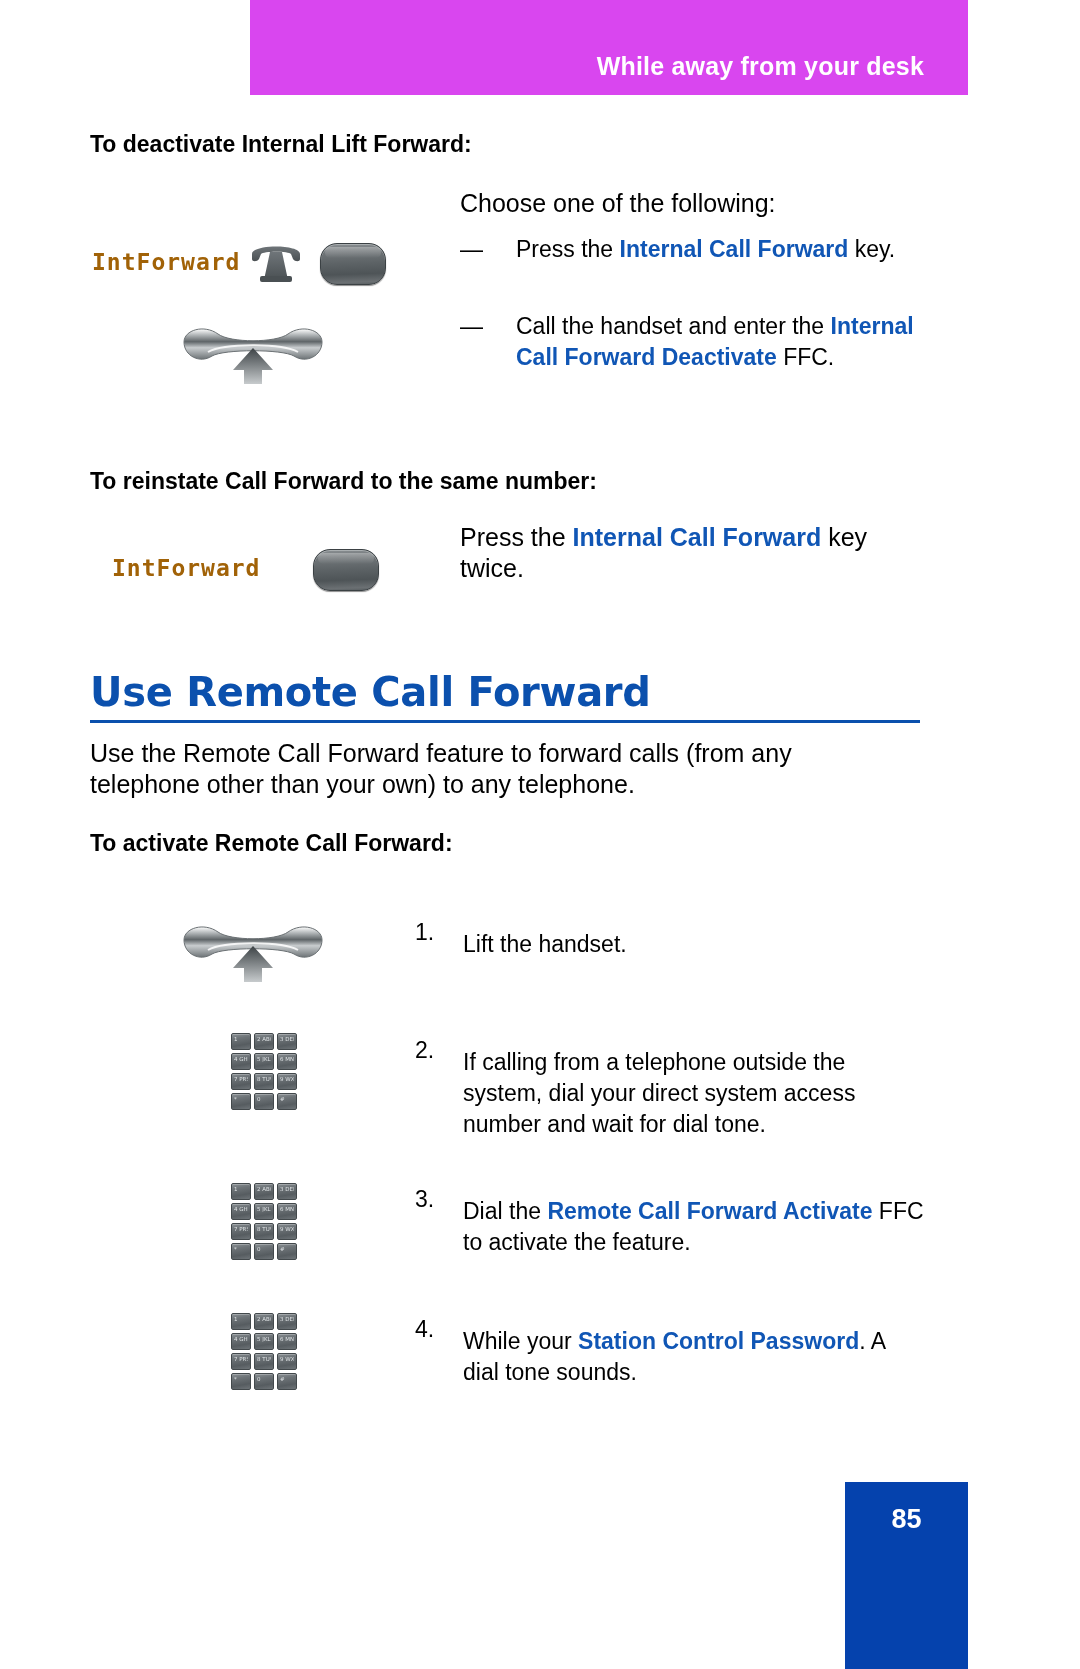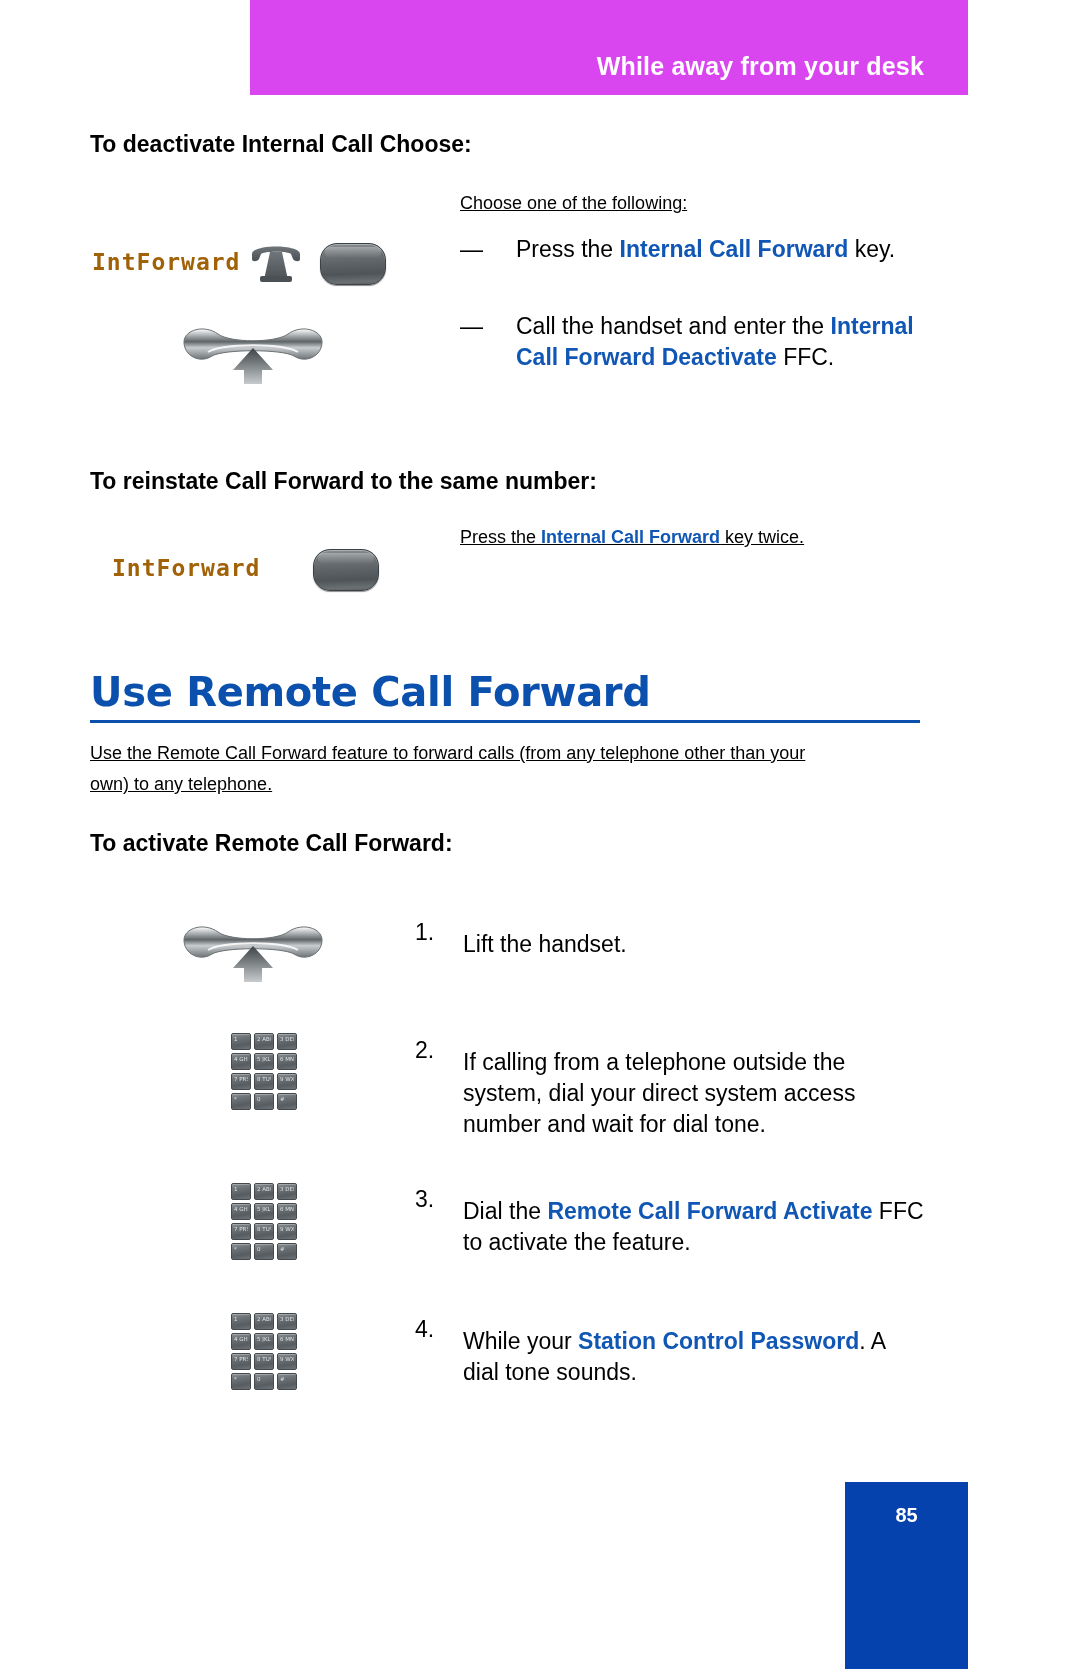--- a/index.html
+++ b/index.html
@@ -40,21 +40,21 @@
     font-size:40px;font-weight:bold;color:#0b50ad;
     letter-spacing:-.3px;line-height:1.05;
     font-family:"DejaVu Sans", sans-serif;
   }
   .sect-rule{
     margin-top:7px;height:3px;background:#0b50ad;width:830px;
   }
 
   
   .para{
-    position:absolute;font-size:18px;line-height:31px;color:#000;text-decoration:underline;
+    position:absolute;font-size:25px;line-height:31px;color:#000;
   }
   .b{color:#1056b5;font-weight:bold;}
 
   .dash-item{position:absolute;font-size:23px;line-height:31px;}
   .dash{position:absolute;left:0;top:0;font-size:23px;}
   .dash-body{position:absolute;left:56px;top:0;}
 
   .num{position:absolute;left:0;top:0;font-size:23px;}
   .num-body{position:absolute;left:48px;top:12px;}
 
@@ -101,33 +101,33 @@
     white-space:nowrap;overflow:hidden;
   }
 
   
   .foot{
     position:absolute;left:845px;top:1482px;width:123px;height:187px;
     background:#0542ad;
   }
   .foot-num{
     position:absolute;left:0;right:0;top:22px;text-align:center;
-    color:#fff;font-size:20px;font-weight:bold;
+    color:#fff;font-size:27px;font-weight:bold;
   }
 </style>
 </head>
 <body>
 
 <div class="page">
 
   <div class="hdr">
     <div class="hdr-txt">While away from your desk</div>
   </div>
 
-  <div class="sub-head" style="top:131px">To deactivate Internal Call Choose:</div>
+  <div class="sub-head" style="top:131px">To deactivate Internal Lift Forward:</div>
 
   <div class="para" style="left:460px;top:188px;width:470px">Choose one of the following:</div>
 
   <div class="dash-item" style="left:460px;top:234px;width:470px">
     <span class="dash">—</span>
     <span class="dash-body" style="width:414px;display:block">
       <span>Press the </span><span class="b">Internal Call Forward</span><span> key.</span>
     </span>
   </div>
 

